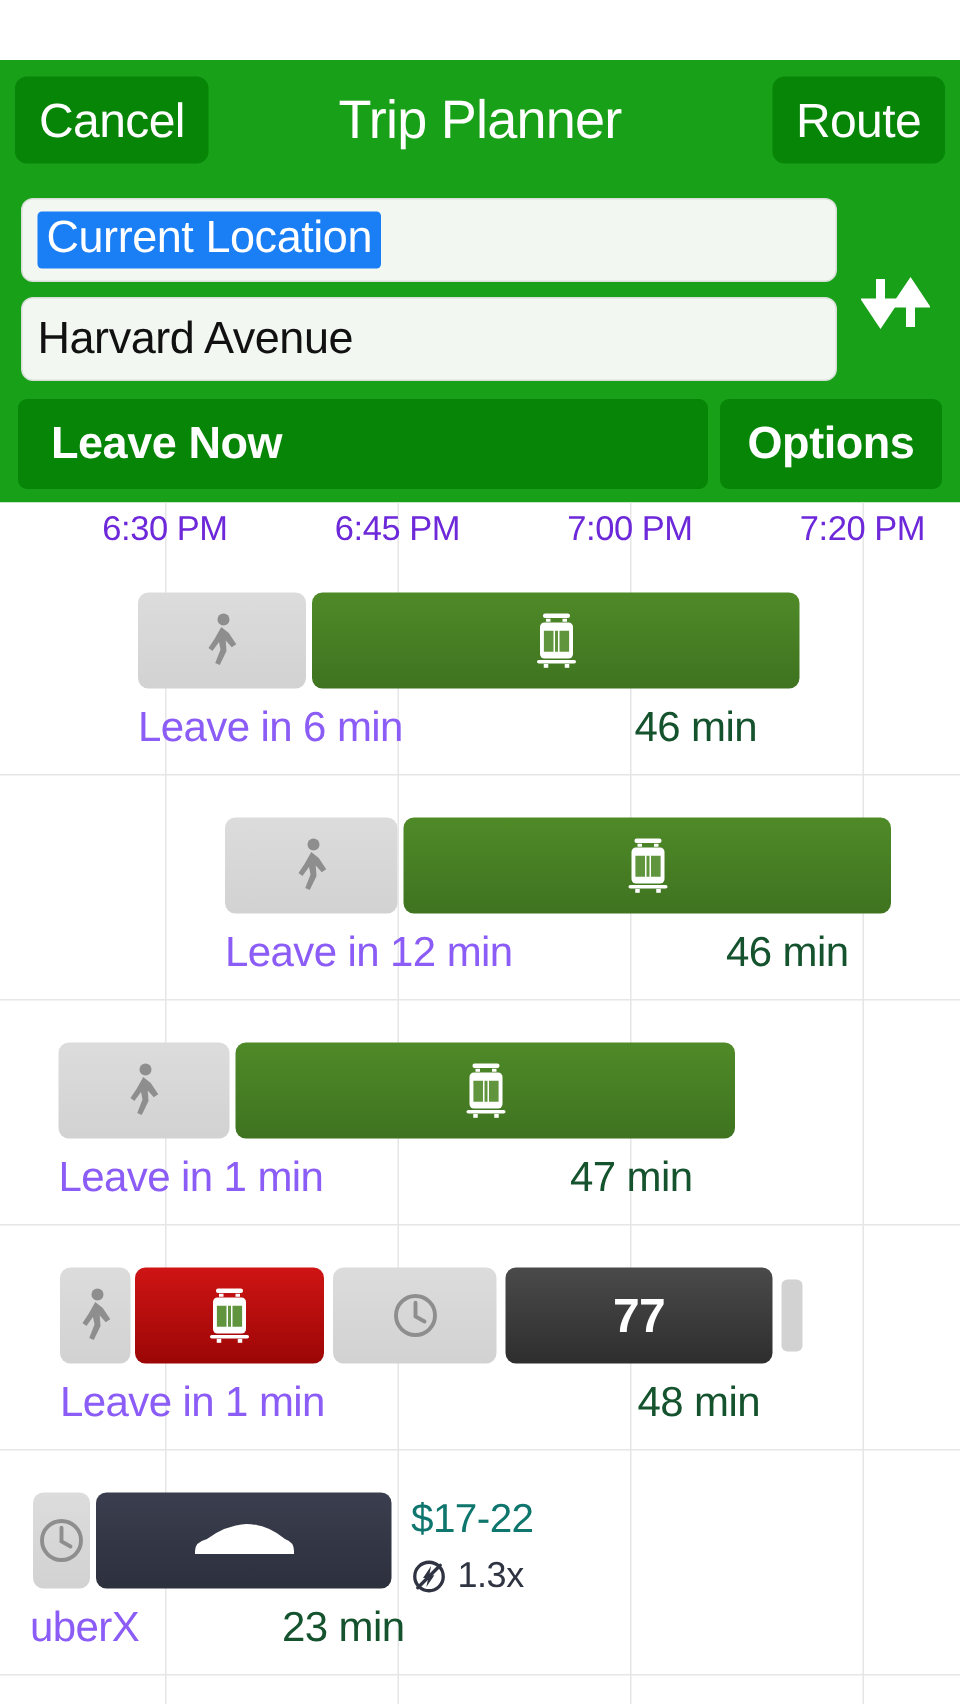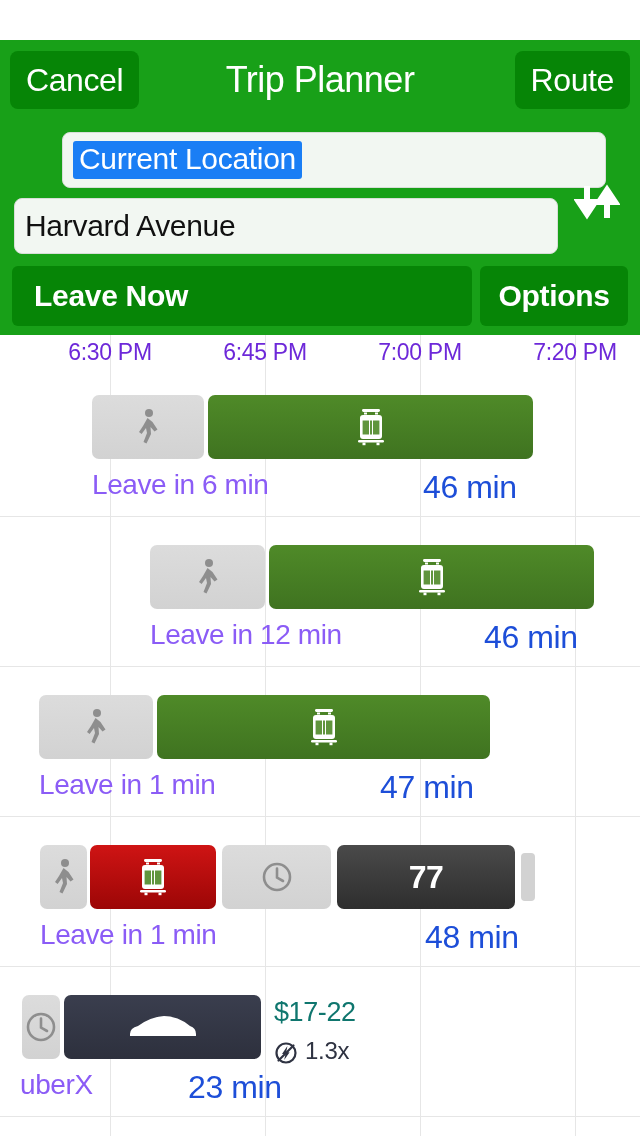--- a/index.html
+++ b/index.html
@@ -77,21 +77,21 @@
   .form{
     position:absolute; left:0; top:120px; width:640px; height:215px;
     background:#18a018;
   }
   .field{
     position:absolute; left:14px; width:544px; height:56px;
     background:#f2f7f2; border:1px solid #d8ded8; border-radius:8px;
     display:flex; align-items:center; padding:0 10px;
     font-size:30px; color:#111111; letter-spacing:-.3px;
   }
-  .field-from{ top:12px;margin-left:48px; }
+  .field-from{ top:12px; }
   .field-to{ top:78px; }
   .sel-text{
     background:#1a7ef5; color:#ffffff;
     padding:2px 6px 4px 6px; border-radius:3px;
     line-height:1.04;
   }
   .swap{
     position:absolute; right:14px; top:56px;
     width:58px; height:52px;
     display:flex; align-items:center; justify-content:center;
@@ -144,29 +144,29 @@
   .seg-car{ background:linear-gradient(#3a3e4e,#2d303d); }
   .seg-tail{ background:#d2d2d2; border-radius:4px; }
   .seg-num{
     color:#ffffff; font-size:32px; font-weight:bold; letter-spacing:-.5px;
   }
   .row-leave{
     position:absolute; font-size:28px; color:#8b5cf6; letter-spacing:-.4px;
     white-space:nowrap;
   }
   .row-dur{
-    position:absolute; font-size:32px; color:#1d4ed8; letter-spacing:-.4px;
+    position:absolute; font-size:28px; color:#14532d; letter-spacing:-.4px;
     white-space:nowrap;
   }
   .uber-price{
     position:absolute; font-size:27px; color:#0f766e; letter-spacing:-.4px;
     white-space:nowrap;
   }
   .uber-surge{
-    position:absolute; display:flex; align-items:flex-end; gap:7px;
+    position:absolute; display:flex; align-items:center; gap:7px;
     font-size:24px; color:#2f3342; letter-spacing:-.3px;
     white-space:nowrap;
   }
 </style>
 </head>
 <body>
 
 <div id="app">
 
 

